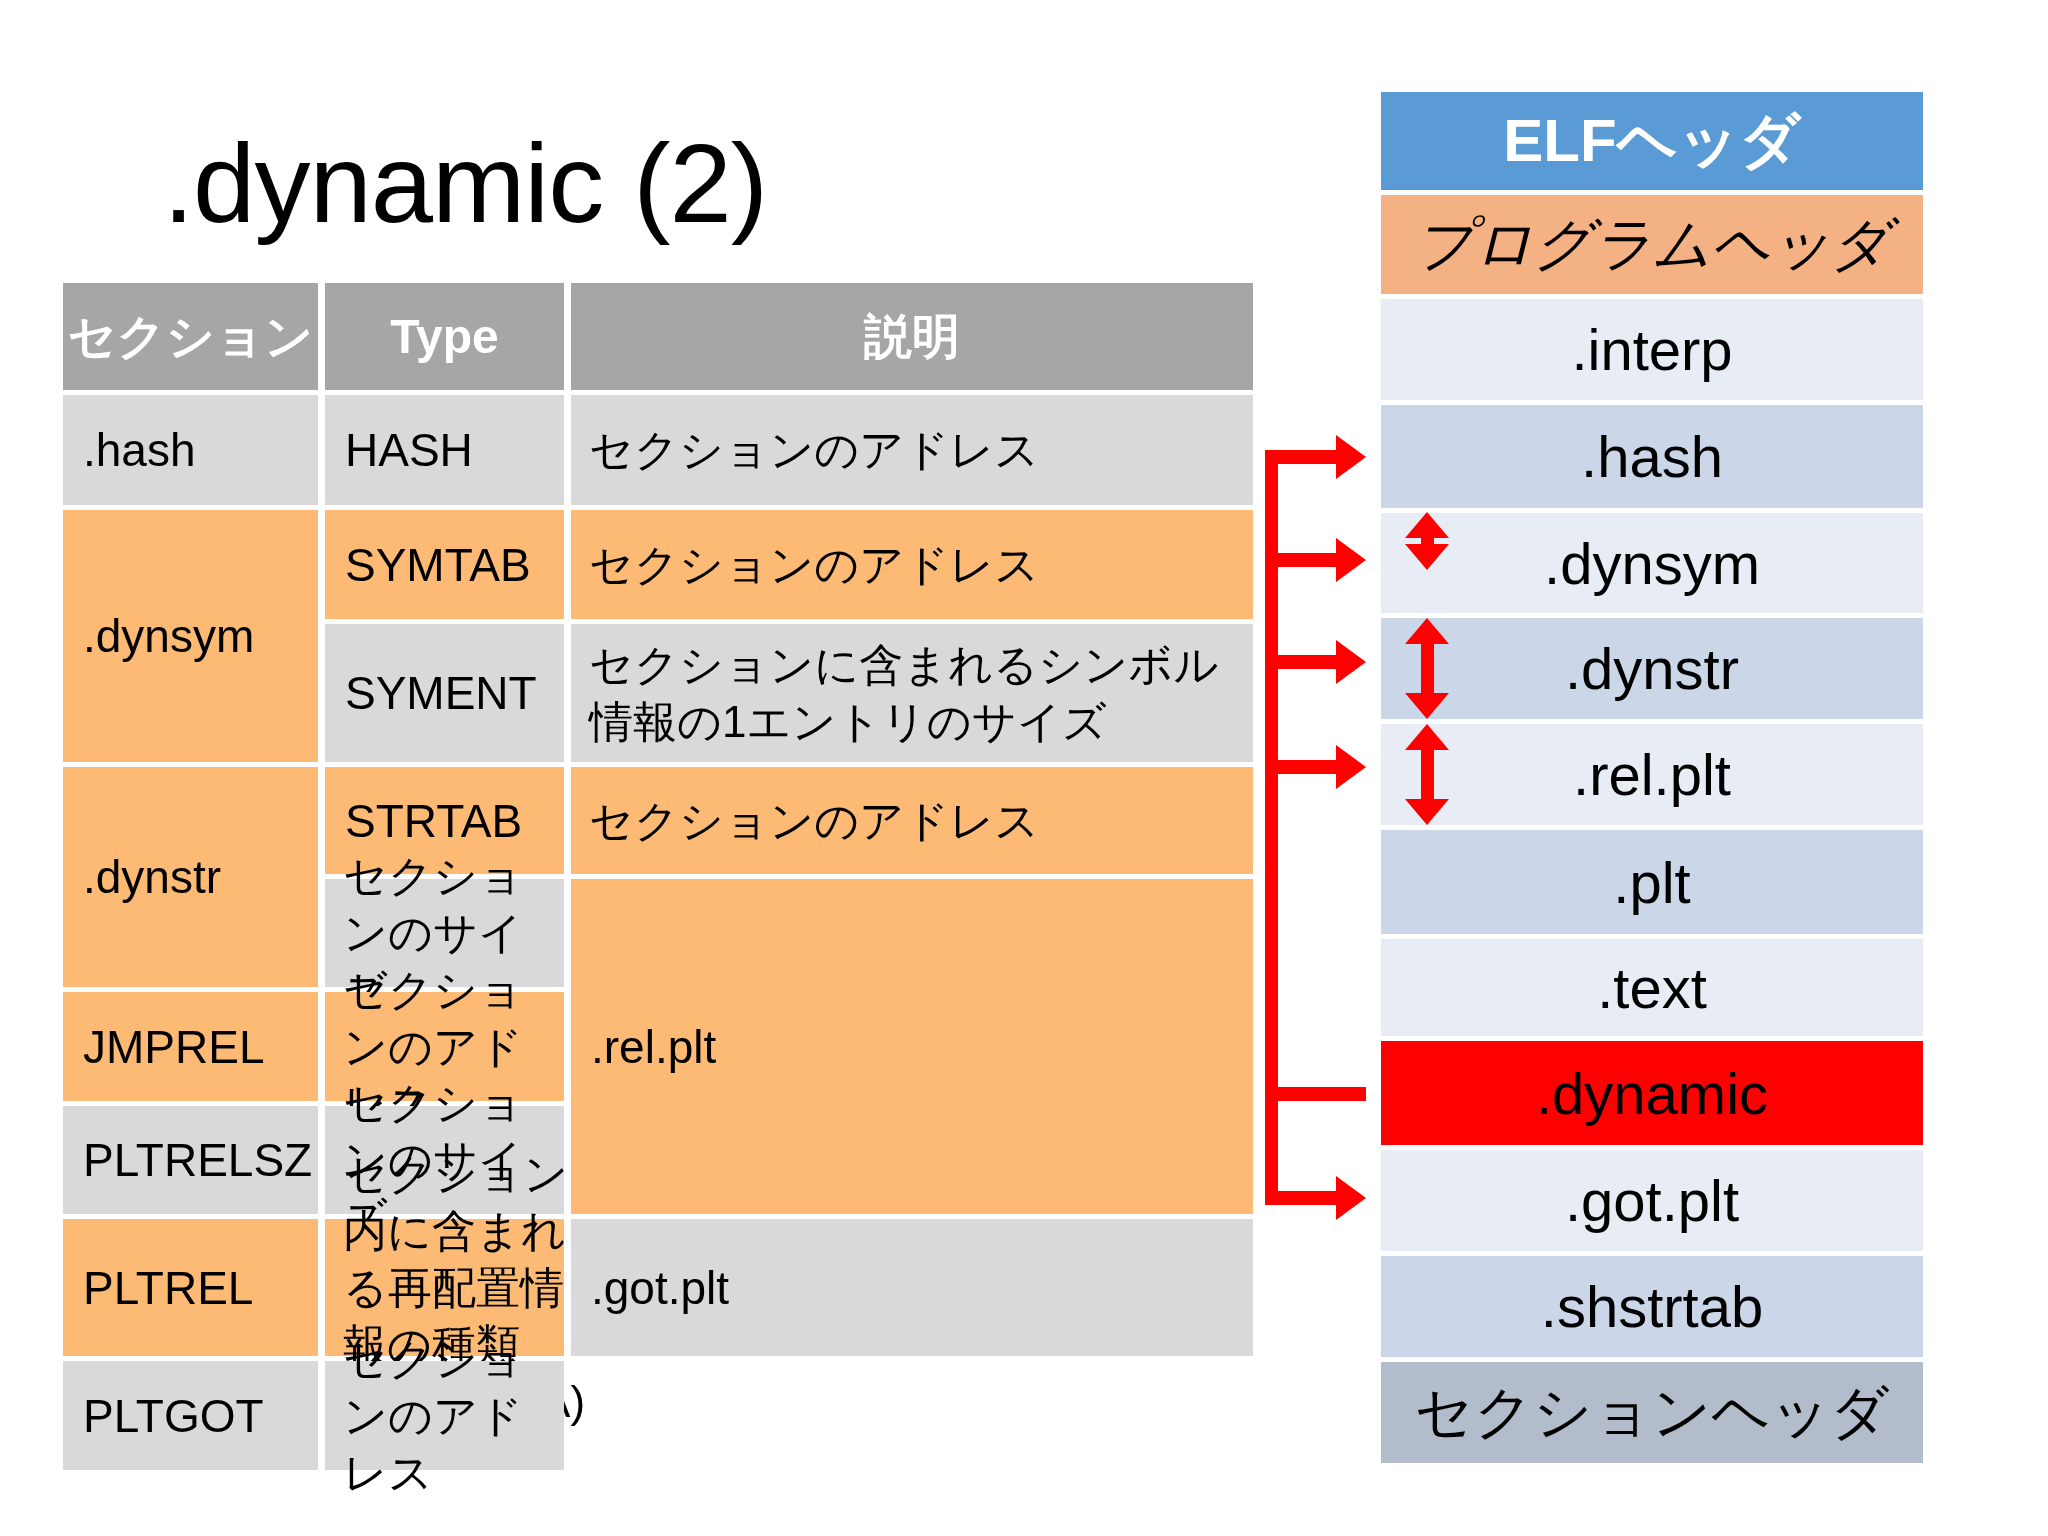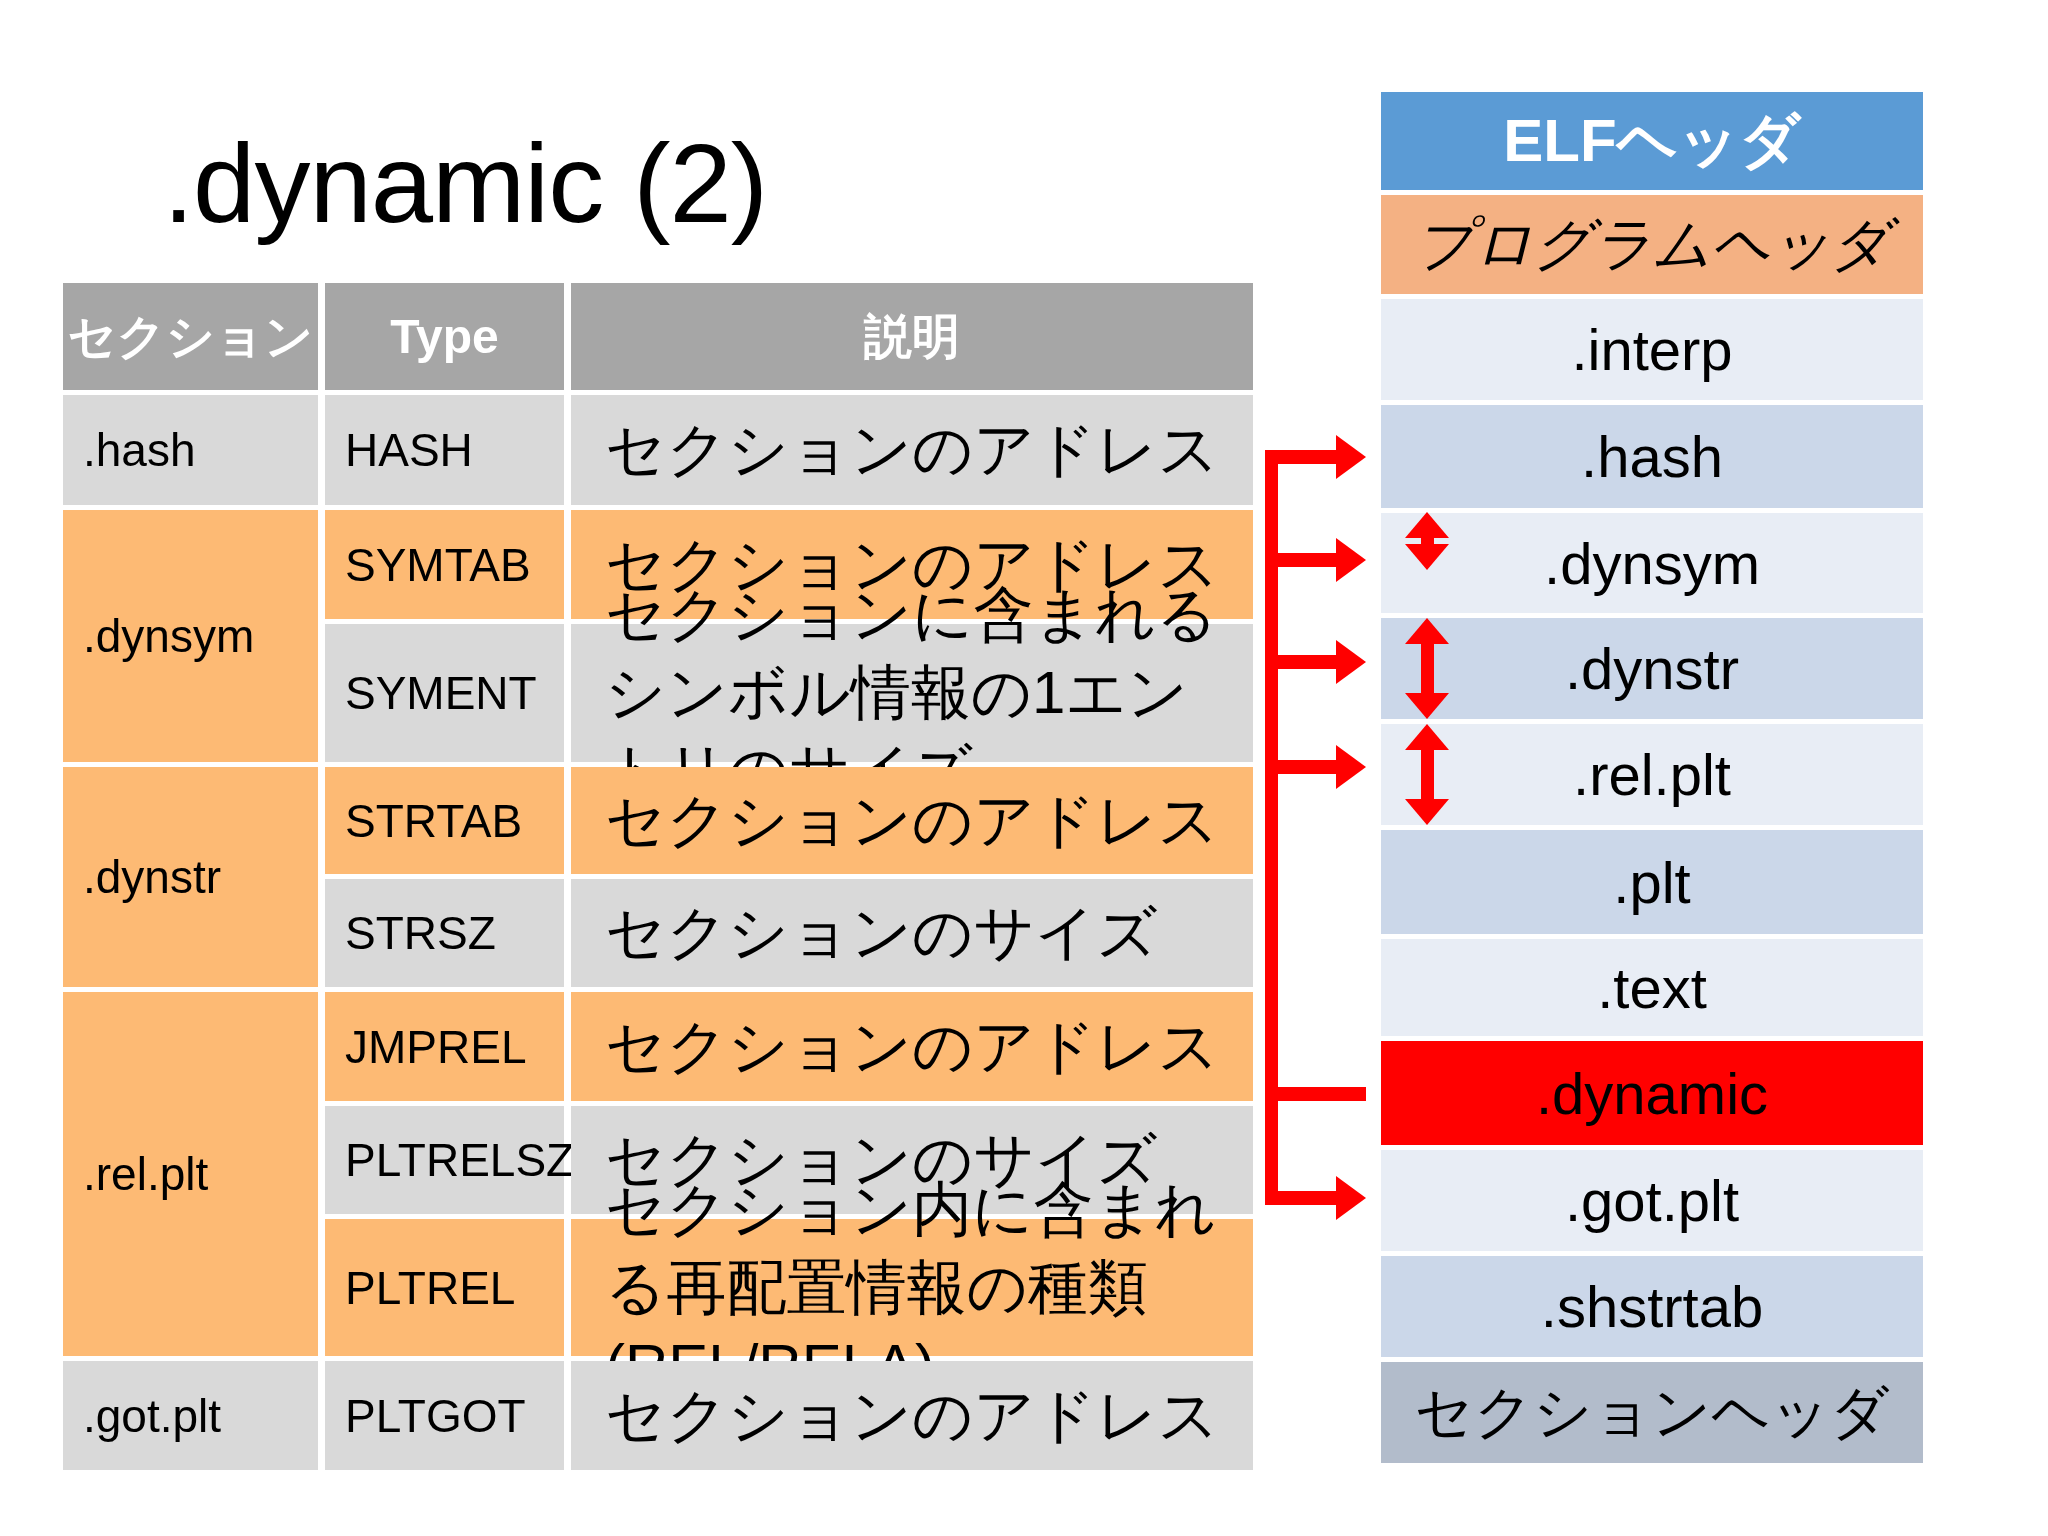--- a/index.html
+++ b/index.html
@@ -20,21 +20,21 @@
     display:grid;
     grid-template-columns:255px 239px 682px;
     grid-template-rows:107px 110px 109px 138px 107px 108px 109px 108px 137px 109px;
     column-gap:7px;row-gap:5px;
   }
   .cell{display:flex;align-items:center;color:#000;}
   .cell.hdr{background:#A6A6A6;color:#fff;font-weight:bold;font-size:48px;justify-content:center;}
   .cell.dark{background:#D9D9D9;}
   .cell.light{background:#fdba74;}
   .cell.sec,.cell.typ{font-size:46px;padding-left:20px;}
-  .cell.desc{font-size:60px;padding-left:34px;padding-right:18px;line-height:1.3;}
+  .cell.desc{font-size:44px;padding-left:18px;padding-right:18px;line-height:1.3;}
   .span2{grid-row:span 2;}
   .span3{grid-row:span 3;}
   
   .elf-diagram{
     position:absolute;left:1365px;top:92px;width:542px;
     display:flex;flex-direction:column;margin-left:16px;
   }
   .drow{
     display:flex;align-items:center;justify-content:center;
     font-size:58px;color:#000;margin-bottom:5px;white-space:nowrap;
@@ -81,21 +81,20 @@
 
   <div class="cell light sec span2">.dynsym</div>
   <div class="cell light typ">SYMTAB</div>
   <div class="cell light desc">セクションのアドレス</div>
   <div class="cell dark typ">SYMENT</div>
   <div class="cell dark desc">セクションに含まれるシンボル情報の1エントリのサイズ</div>
 
   <div class="cell light sec span2">.dynstr</div>
   <div class="cell light typ">STRTAB</div>
   <div class="cell light desc">セクションのアドレス</div>
-  <div class="cell dark typ">STRSZ</div>
   <div class="cell dark desc">セクションのサイズ</div>
 
   <div class="cell light sec span3">.rel.plt</div>
   <div class="cell light typ">JMPREL</div>
   <div class="cell light desc">セクションのアドレス</div>
   <div class="cell dark typ">PLTRELSZ</div>
   <div class="cell dark desc">セクションのサイズ</div>
   <div class="cell light typ">PLTREL</div>
   <div class="cell light desc">セクション内に含まれる再配置情報の種類 (REL/RELA)</div>
 

